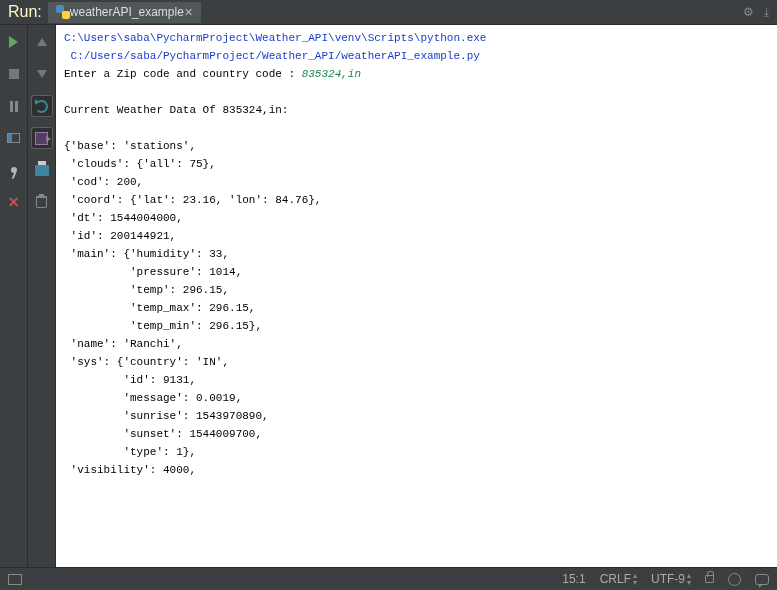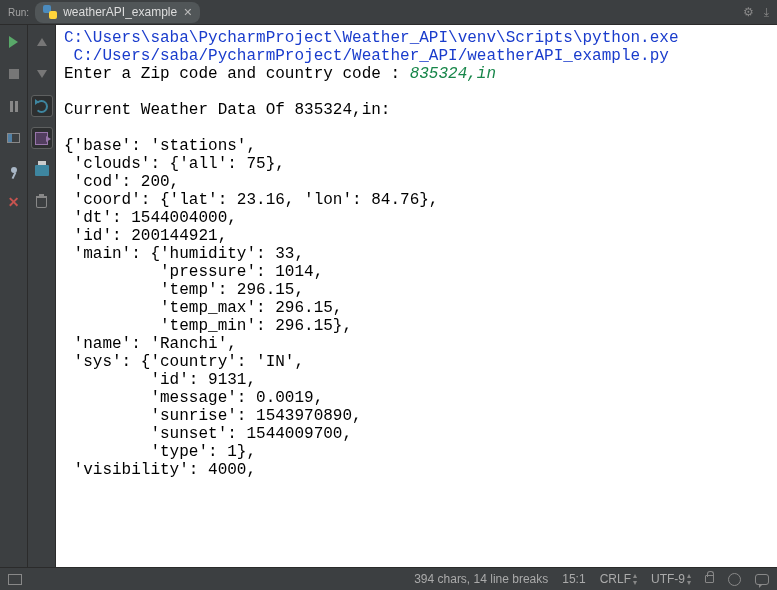--- a/index.html
+++ b/index.html
@@ -16,30 +16,29 @@
   }
   .header {
     height: 25px;
     background: #3c3f41;
     display: flex;
     align-items: center;
     padding: 0 8px;
     border-bottom: 1px solid #2b2b2b;
     gap: 6px;
   }
-  .header-label { color: #a3a3a3; font-size: 10px; }
+  .header-label { color: #fef9c3; font-size: 16px; }
   .tab {
     display: flex;
     align-items: center;
     padding: 2px 8px;
     background: #515658;
     height: 21px;
-    gap: 6px;
+    gap: 0;
     color: #ddd;
-    border-radius: 8px;
   }
   .tab .close-x { color: #bbb; font-size: 11px; }
   .py-icon {
     width: 14px; height: 14px;
     display:inline-block;
     position:relative;
   }
   .py-icon::before, .py-icon::after {
     content:""; position:absolute; width:8px; height:8px; border-radius:2px;
   }
@@ -116,21 +115,21 @@
   .layout-ic {
     width:13px;height:10px;border:1px solid #888;position:relative;
   }
   .layout-ic::after{content:"";position:absolute;left:0;top:0;width:4px;height:100%;background:#5180a5;}
 
   .console {
     flex:1;
     background:#fff;
     color:#000;
     font-family:"Consolas","Courier New",monospace;
-    font-size:16px;
+    font-size:11px;
     line-height:18px;
     padding:4px 8px 4px 8px;
     overflow:auto;
     white-space:pre;
   }
   .c-path { color:#1a3ccc; }
   .c-input { color:#17864a; font-style:italic; }
 
   .status {
     height:23px;
@@ -237,21 +236,20 @@
 <span>         'message': 0.0019,</span>
 <span>         'sunrise': 1543970890,</span>
 <span>         'sunset': 1544009700,</span>
 <span>         'type': 1},</span>
 <span> 'visibility': 4000,</span></div>
 </div>
 
 <div class="status">
   <span class="left-ic"></span>
   <span class="spacer"></span>
-  <span class="sb-item">394 chars, 14 line breaks</span>
   <span class="sb-item">15:1</span>
   <span class="sb-item">
       <span>CRLF</span>
       <span class="updn">▴<br>▾</span>
     </span>
   <span class="sb-item">
       <span>UTF-9</span>
       <span class="updn">▴<br>▾</span>
     </span>
   <span class="sb-item">

